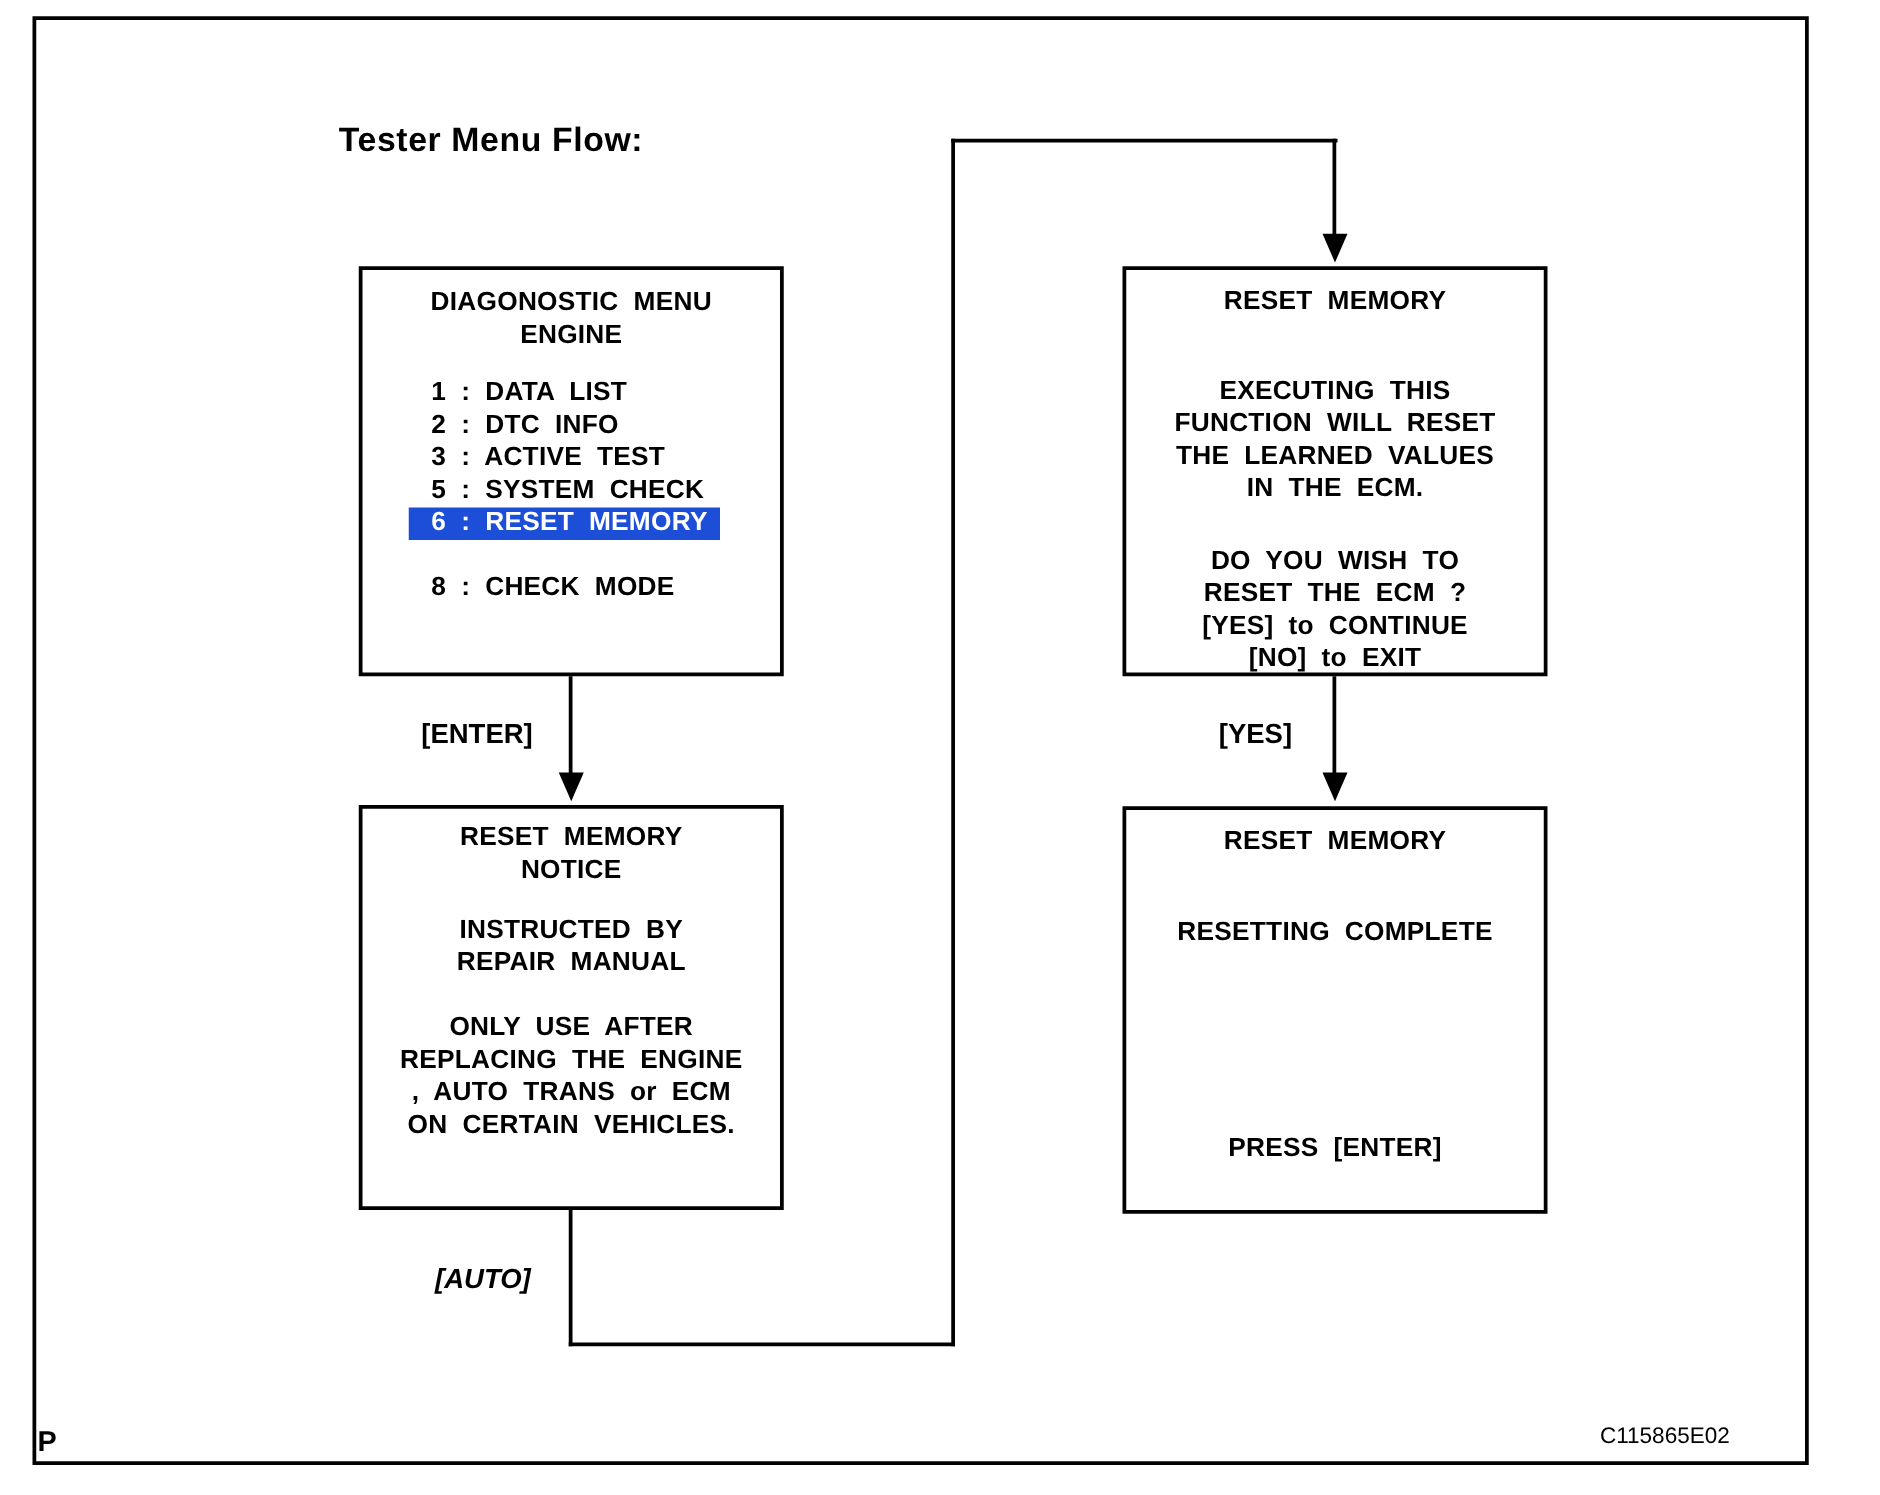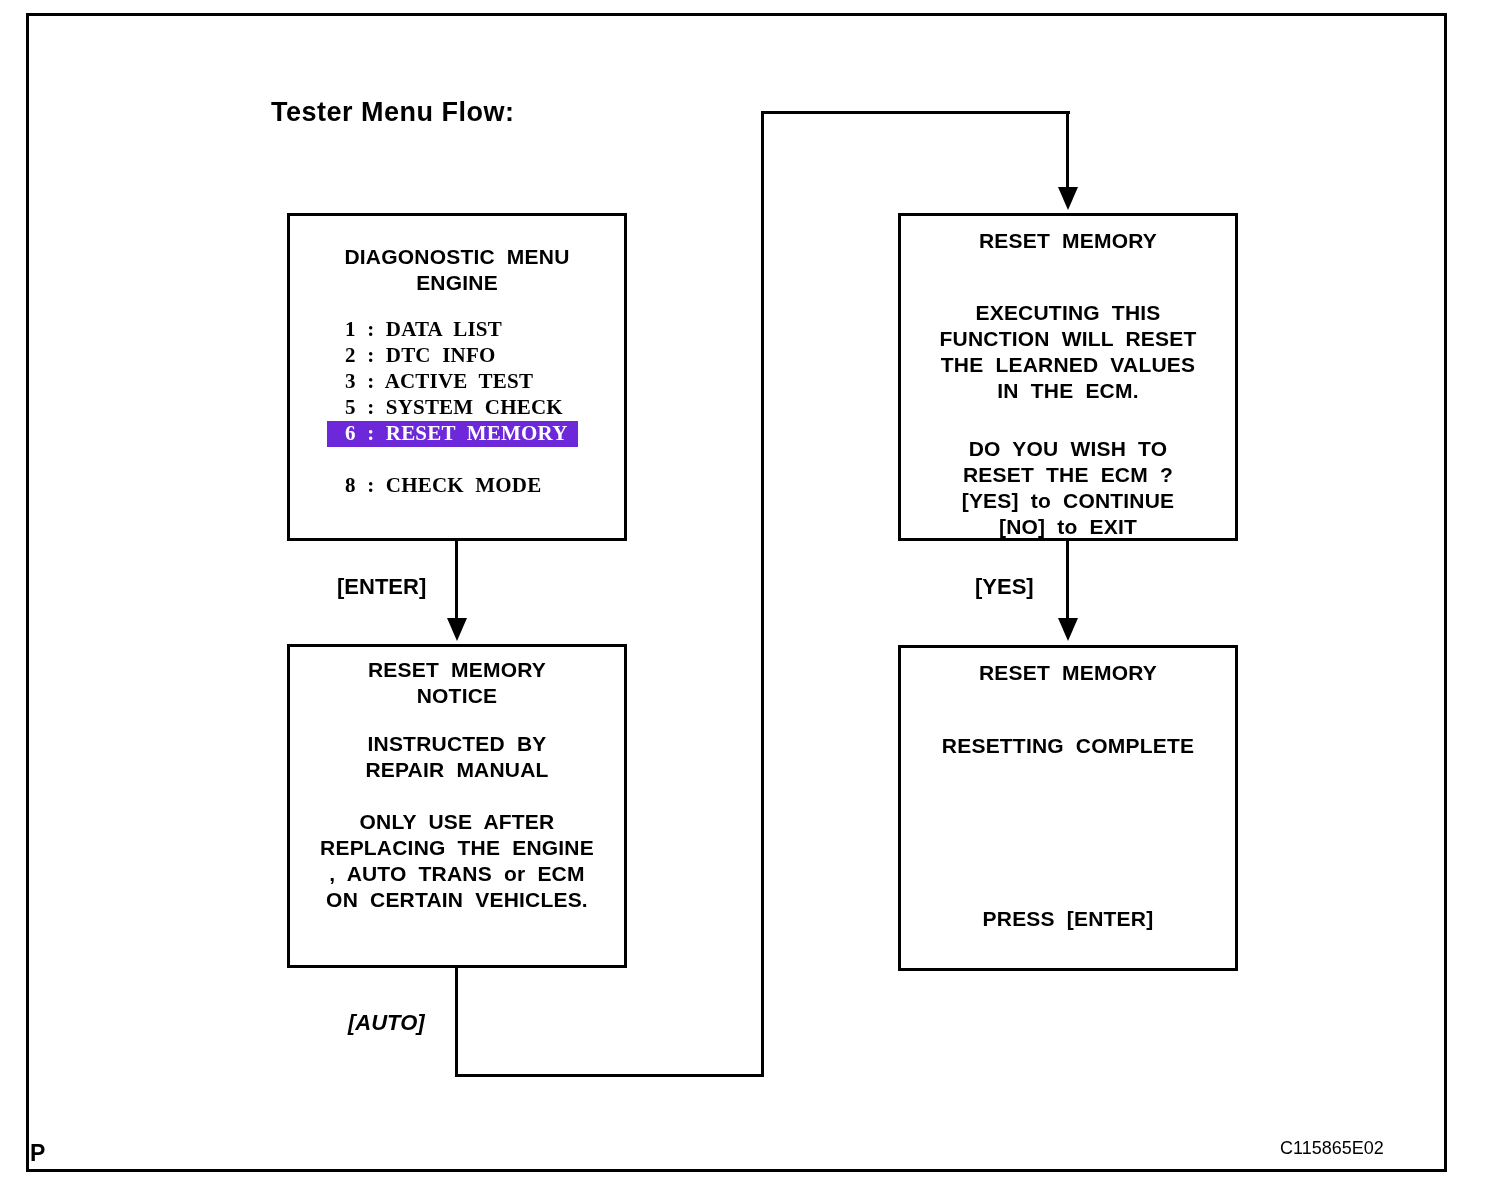--- a/index.html
+++ b/index.html
@@ -31,33 +31,33 @@
     position: absolute;
     width: 340px;
     border: 3px solid #000;
     box-sizing: border-box;
     background: #fff;
     font-weight: bold;
     font-size: 21px;
     word-spacing: 6px;
     letter-spacing: 0.2px;
   }
-  #screen-menu     { left: 287px; top: 213px; height: 328px; padding-top: 28px; }
+  #screen-menu     { left: 287px; top: 213px; height: 328px; padding-top: 13px; }
   #screen-confirm  { left: 898px; top: 213px; height: 328px; padding-top: 12px; }
   #screen-notice   { left: 287px; top: 644px; height: 324px; padding-top: 10px; }
   #screen-complete { left: 898px; top: 645px; height: 326px; padding-top: 12px; }
   .line { height: 26px; line-height: 26px; white-space: nowrap; }
   .center { text-align: center; }
-  .item { padding-left: 55px; font-family: Liberation Serif, serif; }
+  .item { padding-left: 55px; }
   .sp20 { height: 20px; } .sp22 { height: 22px; } .sp26 { height: 26px; }
   .sp32 { height: 32px; } .sp46 { height: 46px; } .sp47 { height: 47px; }
   .sp147 { height: 147px; }
   .hl {
     display: inline-block;
-    background: #6d28d9;
+    background: #1d4ed8;
     color: #fff;
     line-height: 24px;
     padding: 0 10px 2px 18px;
     margin-left: -18px;
   }
   .conn { position: absolute; background: #000; }
   .arrow-down {
     position: absolute;
     width: 0; height: 0;
     border-left: 10px solid transparent;

